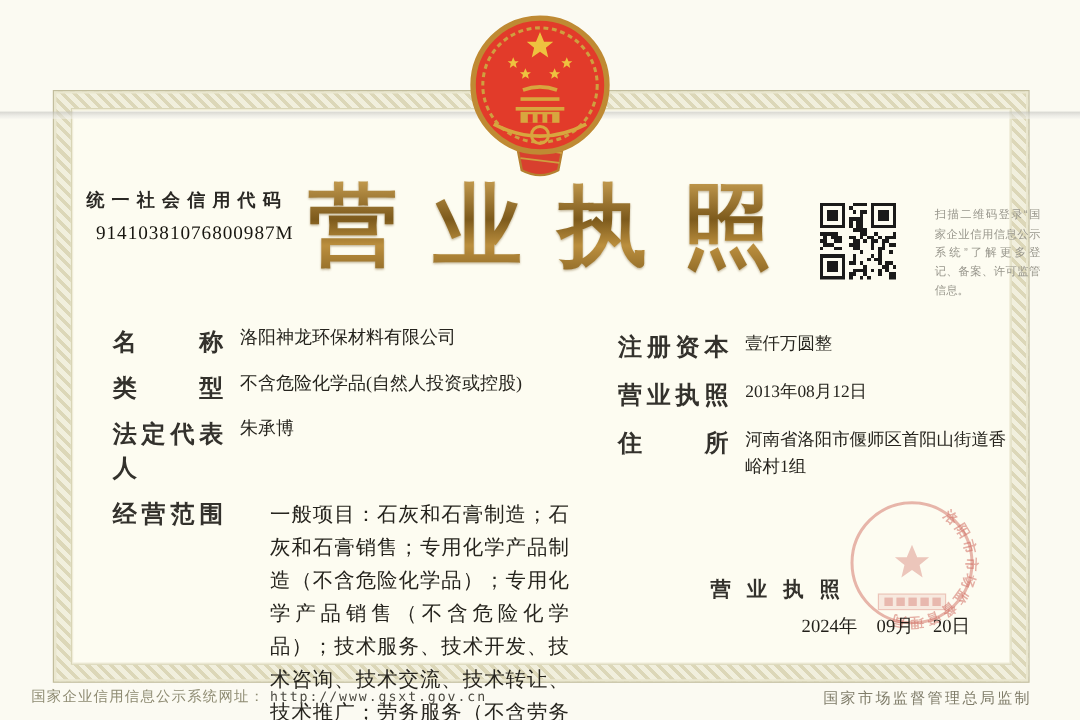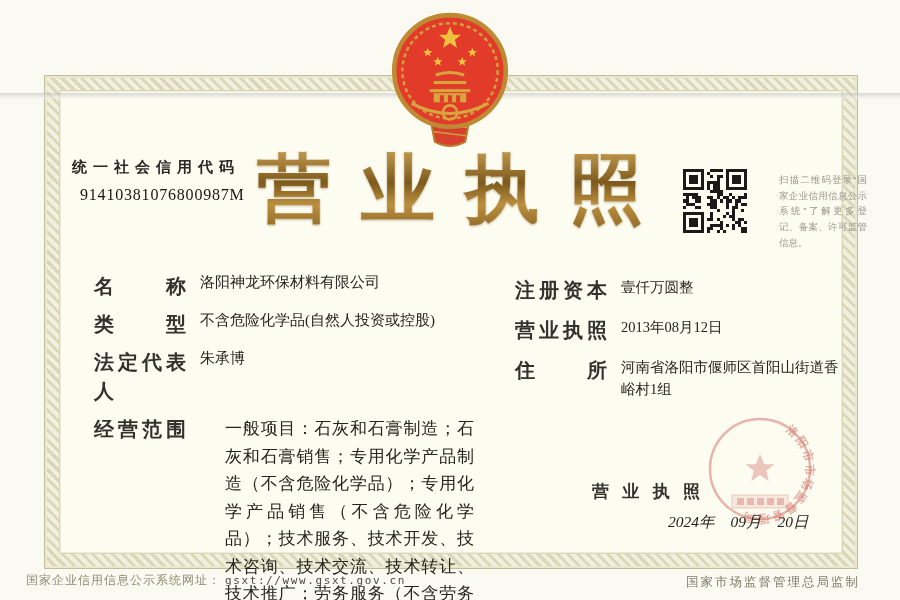--- a/index.html
+++ b/index.html
@@ -58,21 +58,21 @@
   .scope-row .fvalue{font-size:17px;line-height:1.62;text-align:justify;}
   .fields-right .flabel{flex:0 0 92px;}
   .fields-right .frow{margin-bottom:11px;}
   .fields-right .fvalue{width:240px;font-size:14.5px;line-height:1.55;}
 
   
   .reg-label{position:absolute;left:592px;top:480px;width:108px;font-weight:bold;font-size:17px;
     color:#33312c;text-align:justify;text-align-last:justify;}
   .reg-date{position:absolute;left:668px;top:512px;font-family:"Liberation Serif",serif;
     font-size:15.5px;color:#211f19;}
-  .reg-date span{margin-right:16px;font-style:italic;}
+  .reg-date span{margin-right:16px;}
   .reg-date span:last-child{margin-right:0;}
 
   
   .seal{position:absolute;left:698px;top:407px;width:124px;height:124px;opacity:.85;}
 
   
   .footer-left{position:absolute;left:26px;top:572px;font-size:12px;color:#8e8b72;
     letter-spacing:1px;white-space:nowrap;}
   .footer-left .url{font-family:"DejaVu Sans Mono",monospace;font-size:11px;color:#4c4a42;
     letter-spacing:1.6px;margin-left:4px;}
@@ -301,17 +301,17 @@
         <rect x="79" y="91" width="7" height="7"></rect>
       </g>
     </svg>
   </div>
 
   <div class="reg-date">
     <span>2024年</span><span>09月</span><span>20日</span>
   </div>
 
   <div class="footer-left">
-    <span>国家企业信用信息公示系统网址：</span><span class="url">gsxt://www.gsxt.gov.cn</span>
+    <span>国家企业信用信息公示系统网址：</span><span class="url">http://www.gsxt.gov.cn</span>
   </div>
   <div class="footer-right">国家市场监督管理总局监制</div>
 
 </div>
 
 </body></html>

